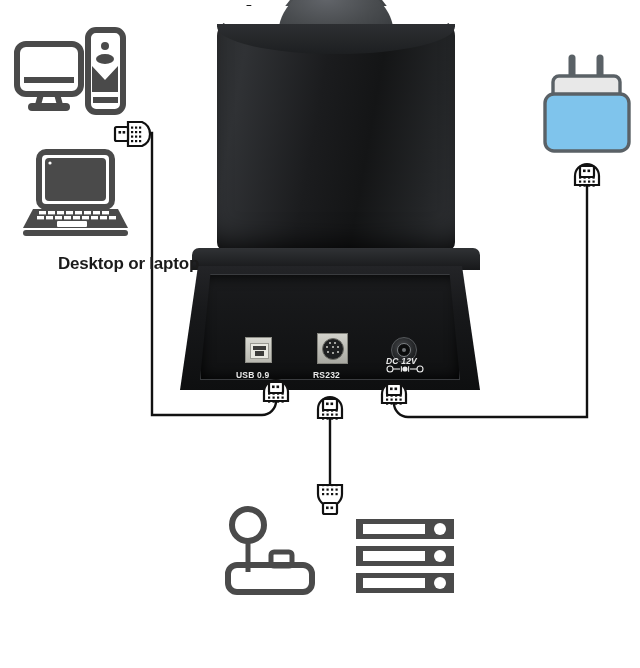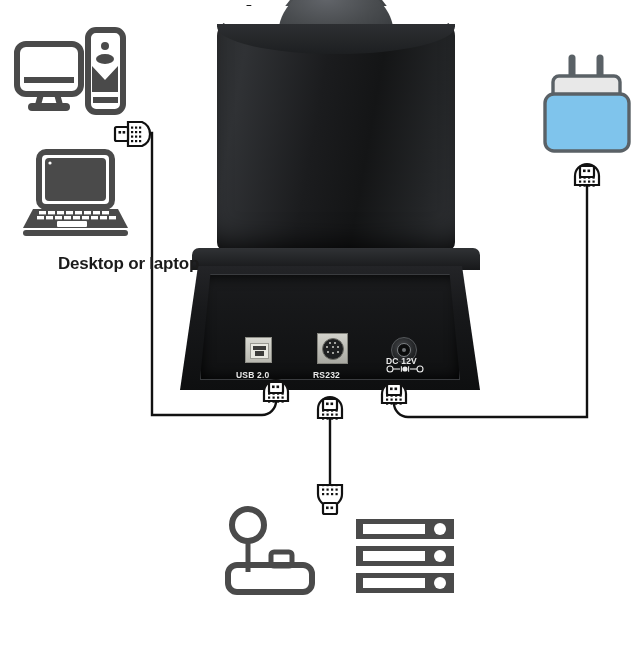--- a/index.html
+++ b/index.html
@@ -128,23 +128,23 @@
     <svg class="abs" style="left:206px; top:364px;" width="38" height="10" viewBox="0 0 38 10">
       <circle cx="4" cy="5" r="3" fill="none" stroke="#e9e9e9" stroke-width="1.1"></circle>
       <circle cx="34" cy="5" r="3" fill="none" stroke="#e9e9e9" stroke-width="1.1"></circle>
       <line x1="7" y1="5" x2="14" y2="5" stroke="#e9e9e9" stroke-width="1.1"></line>
       <line x1="24" y1="5" x2="31" y2="5" stroke="#e9e9e9" stroke-width="1.1"></line>
       <circle cx="19" cy="5" r="2.6" fill="#e9e9e9"></circle>
       <line x1="15.4" y1="2.2" x2="15.4" y2="7.8" stroke="#e9e9e9" stroke-width="1.1"></line>
       <line x1="22.6" y1="2.2" x2="22.6" y2="7.8" stroke="#e9e9e9" stroke-width="1.1"></line>
     </svg>
 
-    <span class="port-caption" style="left:56px; top:370px;">USB 2.0</span>
+    <span class="port-caption" style="left:56px; top:370px;">USB 0.9</span>
     <span class="port-caption" style="left:133px; top:370px;text-align:right;">RS232</span>
-    <span class="port-caption" style="left:206px; top:356px;">DC 12V</span>
+    <span class="port-caption" style="left:206px; top:356px;font-style:italic;">DC 12V</span>
   </div>
 
   <svg class="layer" viewBox="0 0 640 668">
 
     <g>
 
       <rect x="17" y="44" width="64" height="50" rx="9" class="icon-stroke"></rect>
       <line x1="24" y1="80" x2="74" y2="80" stroke="#4a4a4a" stroke-width="6"></line>
       <path d="M41 94 L38 105 M57 94 L60 105" stroke="#4a4a4a" stroke-width="6" stroke-linecap="round"></path>
       <rect x="28" y="103" width="42" height="8" rx="4" class="icon-fill"></rect>

